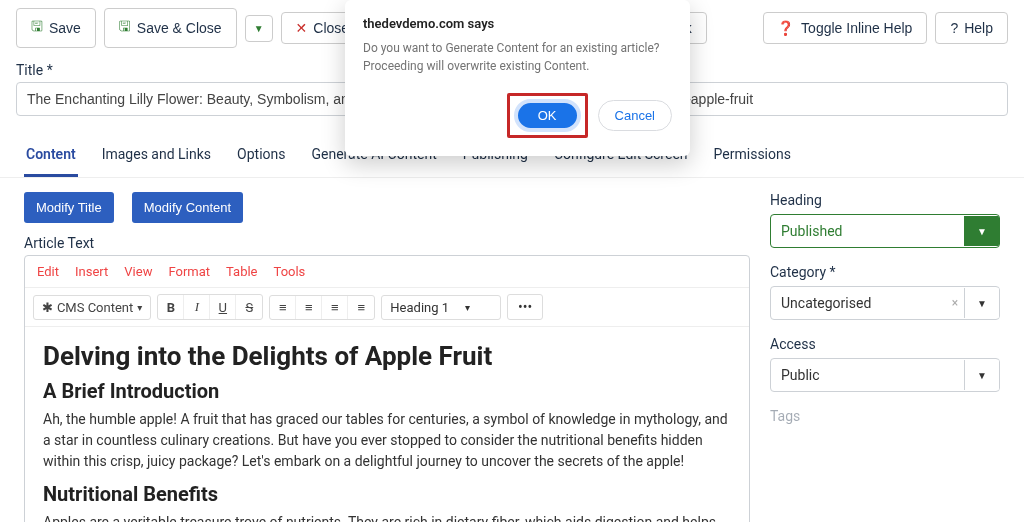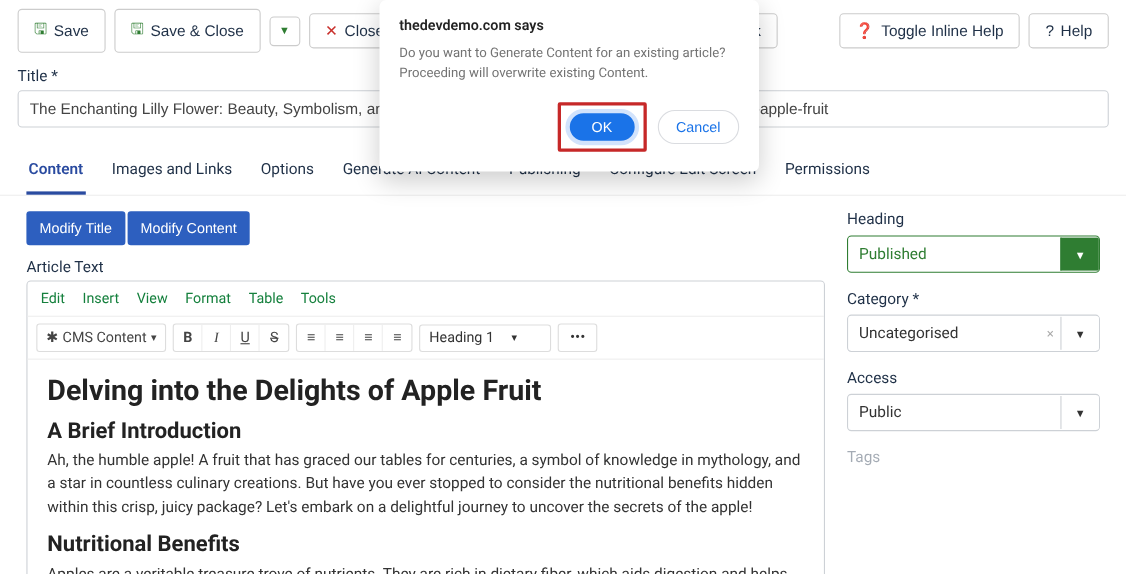--- a/index.html
+++ b/index.html
@@ -13,25 +13,25 @@
 .field-row { display: flex; padding: 6px 16px 0; gap: 12px; }
 .field-col { flex: 1; }
 .label { font-size: 14px; color: #1f3047; margin-bottom: 4px; display: block; }
 .input { width: 100%; padding: 8px 10px; border: 1px solid #cdd1d6; border-radius: 4px; font-size: 14px; color: #444; }
 .tabs { display: flex; gap: 22px; padding: 0 24px; margin-top: 20px; border-bottom: 1px solid #eee; }
 .tab { padding: 10px 2px 12px; color: #1f3047; cursor: pointer; }
 .tab.active { color: #2a4ba0; border-bottom: 3px solid #2a4ba0; font-weight: 600; }
 .main { display: flex; padding: 14px 24px 0; gap: 20px; }
 .left { flex: 1; }
 .right { width: 230px; }
-.mini-btns { display: flex; gap: 2px; margin-bottom: 12px; }
+.mini-btns { display: flex; gap: 18px; margin-bottom: 12px; }
 .mini-btn { background: #2d5fbf; color: #fff; border: none; padding: 8px 12px; border-radius: 3px; cursor: pointer; font-size: 13px; }
 .ed-label { color: #1f3047; margin-bottom: 4px; font-size: 14px; }
 .editor-box { border: 1px solid #cdd1d6; border-radius: 4px; }
-.ed-menu { display: flex; gap: 16px; padding: 8px 12px; font-size: 13px; color: #15803d; border-bottom: 1px solid #eee; }
+.ed-menu { display: flex; gap: 16px; padding: 8px 12px; font-size: 13px; color: #ef4444; border-bottom: 1px solid #eee; }
 .ed-toolbar { display: flex; align-items: center; gap: 6px; padding: 6px 8px; border-bottom: 1px solid #eee; flex-wrap: wrap; }
 .tgroup { display: flex; border: 1px solid #ddd; border-radius: 3px; overflow: hidden; }
 .tbtn { padding: 4px 8px; font-size: 13px; color: #444; cursor: pointer; border-right: 1px solid #eee; display: flex; align-items: center; gap: 4px; }
 .tbtn:last-child { border-right: none; }
 .tbtn.iconic { min-width: 26px; justify-content: center; }
 .heading-sel { padding: 4px 30px 4px 8px; border: 1px solid #ddd; border-radius: 3px; font-size: 13px; display: flex; align-items: center; gap: 16px; }
 .more { border: 1px solid #ddd; border-radius: 3px; padding: 4px 10px; }
 .doc { padding: 14px 18px; overflow: hidden; }
 .doc h1 { font-size: 26px; font-weight: 700; color: #222; margin-bottom: 8px; }
 .doc h2 { font-size: 20px; font-weight: 700; color: #222; margin: 6px 0; }

